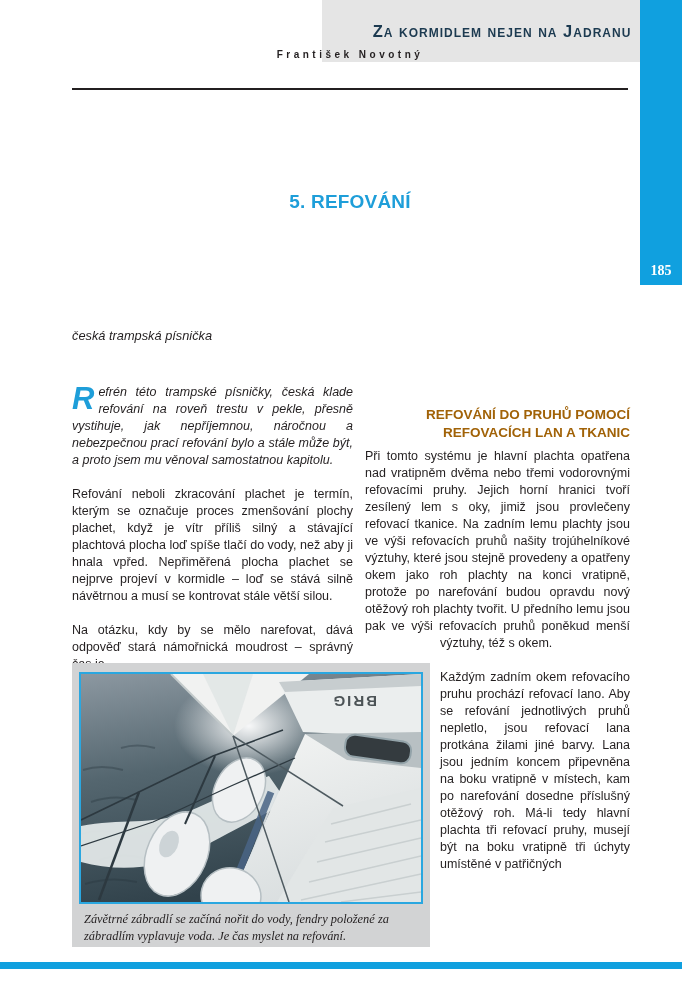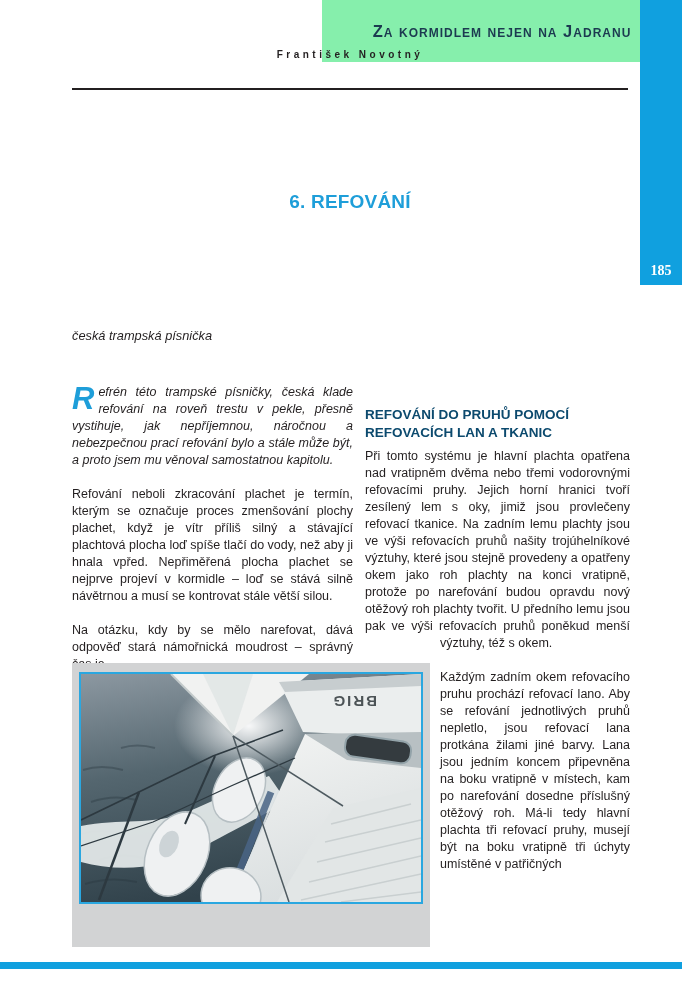--- a/index.html
+++ b/index.html
@@ -1,20 +1,20 @@
 <!DOCTYPE html>
 <html lang="cs"><head>
 <meta charset="utf-8">
 <style>
   html,body{margin:0;padding:0;}
   body{background:#ffffff;font-family:"Liberation Sans","DejaVu Sans",sans-serif;color:#231f20;}
   #page{position:relative;width:682px;height:988px;background:#fff;overflow:hidden;}
 
   
-  .header-band{position:absolute;left:322px;top:0;width:360px;height:62px;background:#86efac;
+  .header-band{position:absolute;left:322px;top:0;width:360px;height:62px;background:#e5e5e5;
     display:flex;align-items:center;justify-content:center;}
   .book-title{font-variant:small-caps;font-weight:600;font-size:16.5px;letter-spacing:1px;color:#1c3a50;}
   .page-tab{position:absolute;left:640px;top:0;width:42px;height:285px;background:#10a0df;}
   .page-num{position:absolute;left:0;bottom:6px;width:100%;text-align:center;
     font-family:"Liberation Serif",serif;font-weight:bold;font-size:14px;color:#ffffff;}
   .author{position:absolute;left:72px;top:49px;width:556px;text-align:center;
     font-size:10px;font-weight:600;letter-spacing:3.5px;color:#231f20;}
   .header-rule{position:absolute;left:72px;top:88px;width:556px;height:0;border-top:2px solid #231f20;}
 
   
@@ -25,21 +25,21 @@
   .epigraph-attr{position:absolute;left:72px;top:328px;width:556px;
     font-size:12.8px;font-style:italic;color:#231f20;}
 
   
   .col{font-size:12.5px;line-height:17px;text-align:justify;}
   .col p{margin:0 0 17px 0;}
   .left-col{position:absolute;left:72px;top:384px;width:281px;}
   .right-col{position:absolute;left:365px;top:384px;width:265px;}
   .intro{font-style:italic;}
   .dropcap{float:left;font-size:31px;line-height:25px;padding:2px 4px 0 0;color:#1e9ed9;font-style:italic;font-weight:bold;}
-  .section-heading{margin:22px 0 7px 0;font-size:13.5px;line-height:17.5px;font-weight:bold;color:#0c4a6e;text-align:left;}
+  .section-heading{margin:22px 0 7px 0;font-size:13.5px;line-height:17.5px;font-weight:bold;color:#a16207;text-align:right;}
   .wrap-spacer-a{float:left;width:0;height:266px;}
   .wrap-spacer-b{float:left;clear:left;width:75px;height:330px;}
 
   
   .figure-box{position:absolute;left:72px;top:663px;width:358px;height:284px;background:#d2d3d4;}
   .photo-frame{margin:9px auto 0 auto;width:340px;height:228px;border:2px solid #2aa7e0;background:#5b6d78;}
   .photo-frame svg{display:block;width:340px;height:228px;}
   .figure-caption{padding:7px 12px 0 12px;font-family:"Liberation Serif",serif;
     font-style:italic;font-size:12.4px;line-height:16.5px;color:#231f20;text-align:left;}
 
@@ -52,21 +52,21 @@
 
   <div class="header-band">
     <span class="book-title">Za kormidlem nejen na Jadranu</span>
   </div>
   <div class="page-tab">
     <span class="page-num">185</span>
   </div>
   <div class="author">František Novotný</div>
   <div class="header-rule"></div>
 
-  <div class="chapter-title">6. REFOVÁNÍ</div>
+  <div class="chapter-title">5. REFOVÁNÍ</div>
   <div class="epigraph-attr">česká trampská písnička</div>
 
   <div class="col left-col">
     <p class="intro"><span class="dropcap">R</span><span>efrén této trampské písničky, česká klade refování na roveň trestu v pekle, přesně vystihuje, jak nepříjemnou, náročnou a nebezpečnou prací refování bylo a stále může být, a proto jsem mu věnoval samostatnou kapitolu.</span></p>
     <p>Refování neboli zkracování plachet je termín, kterým se označuje proces zmenšování plochy plachet, když je vítr příliš silný a stávající plachtová plocha loď spíše tlačí do vody, než aby ji hnala vpřed. Nepřiměřená plocha plachet se nejprve projeví v kormidle – loď se stává silně návětrnou a musí se kontrovat stále větší silou.</p>
     <p>Na otázku, kdy by se mělo narefovat, dává odpověď stará námořnická moudrost – správný čas je</p>
   </div>
 
   <div class="figure-box">
     <div class="photo-frame">
@@ -133,20 +133,21 @@
         <g stroke="#2d3940" fill="none">
           <polyline points="0,146 62,116 132,82 202,56" stroke-width="1.6"></polyline>
           <polyline points="0,172 72,148 150,112 214,84" stroke-width="1.3"></polyline>
           <line x1="58" y1="118" x2="18" y2="226" stroke-width="2.5"></line>
           <line x1="134" y1="82" x2="104" y2="150" stroke-width="2"></line>
           <line x1="152" y1="62" x2="262" y2="132" stroke-width="1.5" stroke="#4e5a60"></line>
           <line x1="152" y1="62" x2="208" y2="228" stroke-width="1.5" stroke="#4e5a60"></line>
         </g>
       </svg>
     </div>
+    <div class="figure-caption">Závětrné zábradlí se začíná nořit do vody, fendry položené za zábradlím vyplavuje voda. Je čas myslet na refování.</div>
   </div>
 
   <div class="col right-col">
     <div class="wrap-spacer-a"></div>
     <div class="wrap-spacer-b"></div>
     <h2 class="section-heading">REFOVÁNÍ DO PRUHŮ POMOCÍ REFOVACÍCH LAN A TKANIC</h2>
     <p>Při tomto systému je hlavní plachta opatřena nad vratipněm dvěma nebo třemi vodorovnými refovacími pruhy. Jejich horní hranici tvoří zesílený lem s oky, jimiž jsou provlečeny refovací tkanice. Na zadním lemu plachty jsou ve výši refovacích pruhů našity trojúhelníkové výztuhy, které jsou stejně provedeny a opatřeny okem jako roh plachty na konci vratipně, protože po narefování budou opravdu nový otěžový roh plachty tvořit. U předního lemu jsou pak ve výši refovacích pruhů poněkud menší výztuhy, též s okem.</p>
     <p>Každým zadním okem refovacího pruhu prochází refovací lano. Aby se refování jednotlivých pruhů nepletlo, jsou refovací lana protkána žilami jiné barvy. Lana jsou jedním koncem připevněna na boku vratipně v místech, kam po narefování dosedne příslušný otěžový roh. Má-li tedy hlavní plachta tři refovací pruhy, musejí být na boku vratipně tři úchyty umístěné v patřičných</p>
   </div>
 

